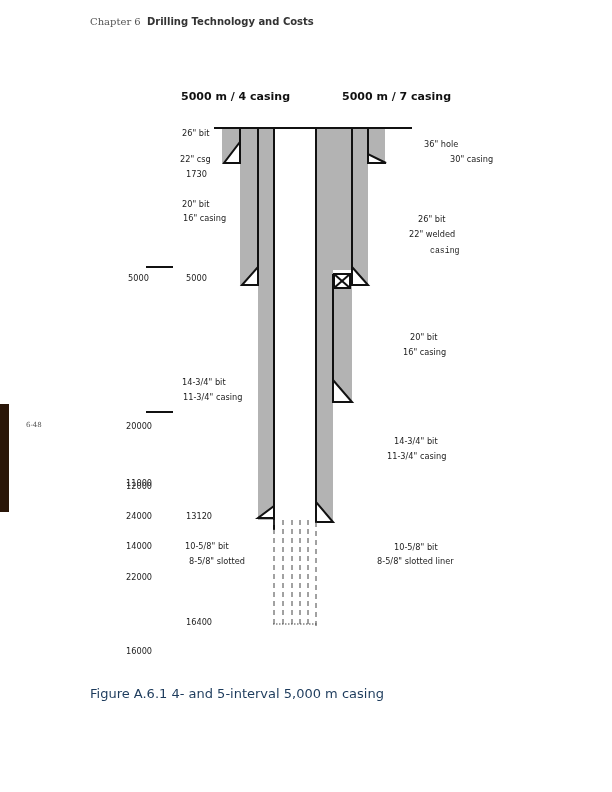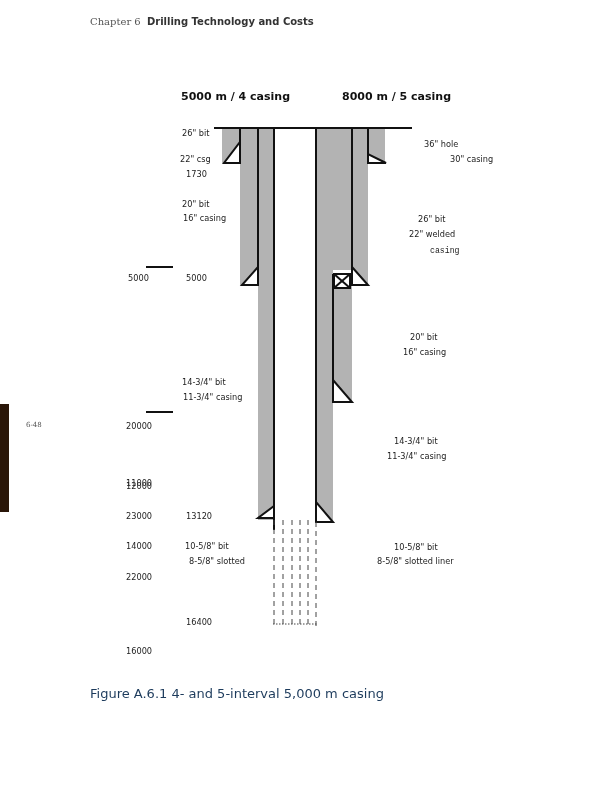--- a/index.html
+++ b/index.html
@@ -83,27 +83,27 @@
     <line x1="273" y1="624" x2="318" y2="624" stroke-dasharray="1.5,1.5"></line>
   </g>
 
   <g stroke="#111" stroke-width="2">
     <line x1="146" y1="267" x2="173" y2="267"></line>
     <line x1="146" y1="412" x2="173" y2="412"></line>
   </g>
 </svg>
 
 <div class="abs heading" style="left:181px; top:90px;">5000 m / 4 casing</div>
-<div class="abs heading" style="left:342px; top:90px;">8000 m / 5 casing</div>
+<div class="abs heading" style="left:342px; top:90px;">5000 m / 7 casing</div>
 
 <div class="abs lbl" style="left:128px; top:271px;">5000</div>
 <div class="abs lbl" style="left:126px; top:419px;">20000</div>
 <div class="abs lbl" style="left:126px; top:470px;margin-top:6px;">11000</div>
 <div class="abs lbl" style="left:126px; top:479px;">12000</div>
-<div class="abs lbl" style="left:126px; top:509px;">23000</div>
+<div class="abs lbl" style="left:126px; top:509px;">24000</div>
 <div class="abs lbl" style="left:126px; top:539px;">14000</div>
 <div class="abs lbl" style="left:126px; top:570px;">22000</div>
 <div class="abs lbl" style="left:126px; top:600px;margin-top:44px;">16000</div>
 
 <div class="abs lbl" style="left:182px; top:126px;">26" bit</div>
 <div class="abs lbl" style="left:180px; top:152px;">22" csg</div>
 <div class="abs lbl" style="left:186px; top:167px;">1730</div>
 <div class="abs lbl" style="left:182px; top:197px;">20" bit</div>
 <div class="abs lbl" style="left:183px; top:211px;">16" casing</div>
 <div class="abs lbl" style="left:186px; top:271px;">5000</div>

